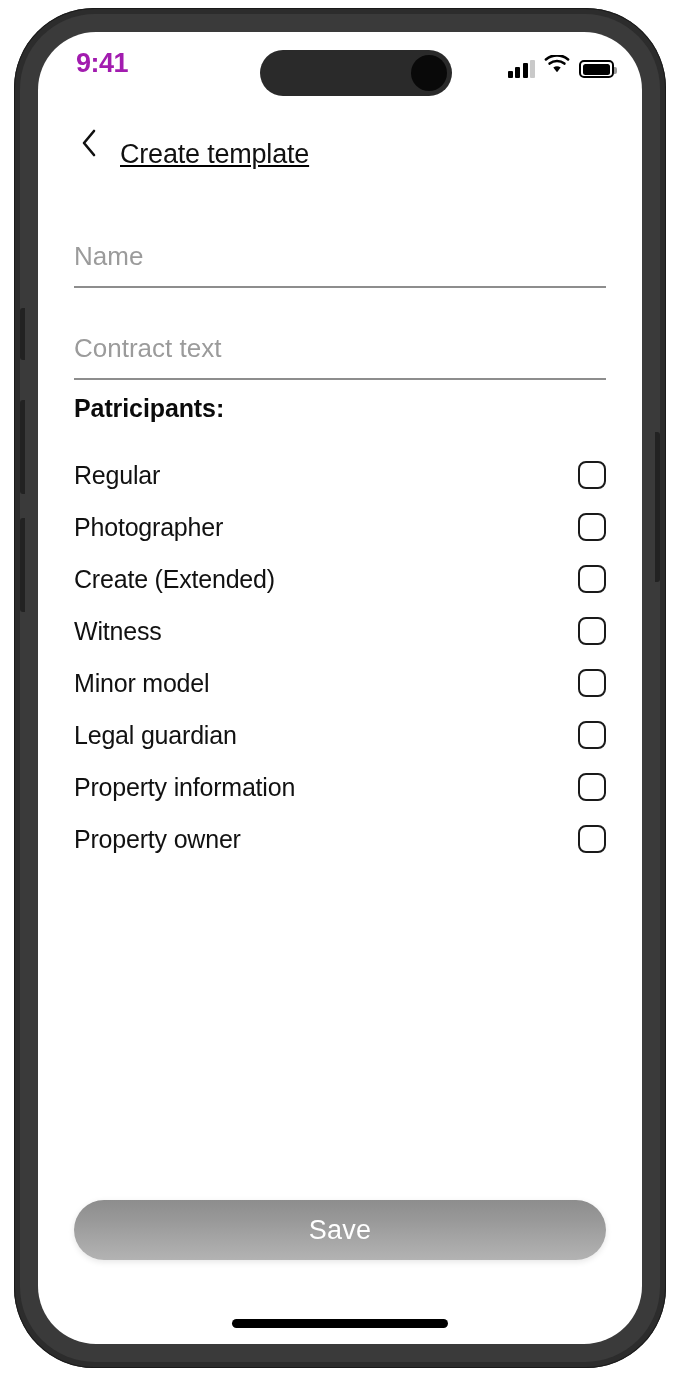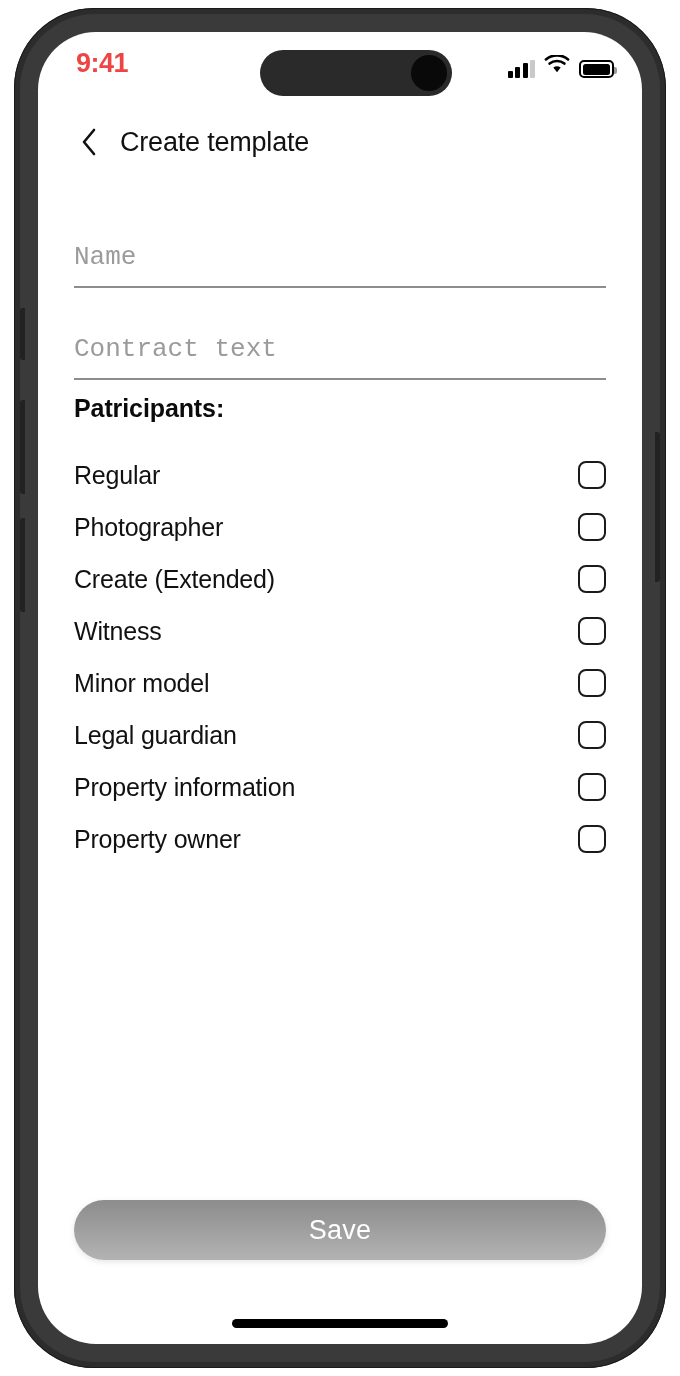--- a/index.html
+++ b/index.html
@@ -56,21 +56,21 @@
   #status-bar {
     position: absolute;
     left: 0; top: 0;
     width: 604px; height: 64px;
   }
   #status-time {
     position: absolute;
     left: 38px; top: 16px;
     font-size: 27px;
     font-weight: bold;
-    color: #ef4444;
+    color: #a21caf;
     letter-spacing: -0.5px;
   }
   #dynamic-island {
     position: absolute;
     left: 222px; top: 18px;
     width: 192px; height: 46px;
     background: #2a2a2a;
     border-radius: 23px;
   }
   #island-camera {
@@ -116,21 +116,22 @@
     border-radius: 2.5px;
     display: block;
   }
 
   
   #nav-bar {
     position: absolute;
     left: 0; top: 82px;
     width: 604px; height: 56px;
     display: flex;
-    align-items: center;
+    align-items: flex-end;
+    text-decoration: underline;
   }
   #back-button {
     width: 54px; height: 54px;
     margin-left: 24px;
     display: flex;
     align-items: center;
     justify-content: center;
     cursor: pointer;
   }
   #back-button svg { display: block; }
@@ -153,21 +154,21 @@
     border-bottom: 2px solid #8d8d8d;
   }
   .field + .field { margin-top: 14px; }
   .field-input {
     position: absolute;
     left: 0; bottom: 14px;
     width: 100%;
     border: none;
     outline: none;
     background: transparent;
-    font-family: Liberation Mono, monospace;
+    font-family: Liberation Sans, sans-serif;
     font-size: 26px;
     color: #0f172a;
     padding: 0;
   }
   .field-input::placeholder { color: #9b9b9b; opacity: 1; }
 
   
   #participants-section {
     position: absolute;
     left: 36px; top: 362px;

